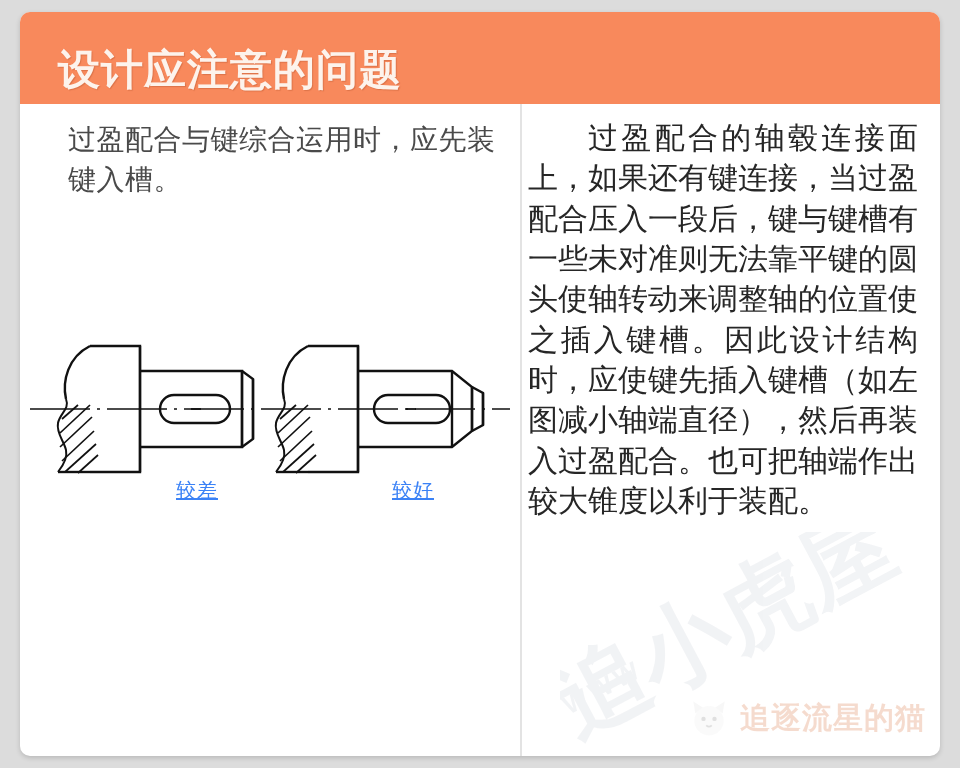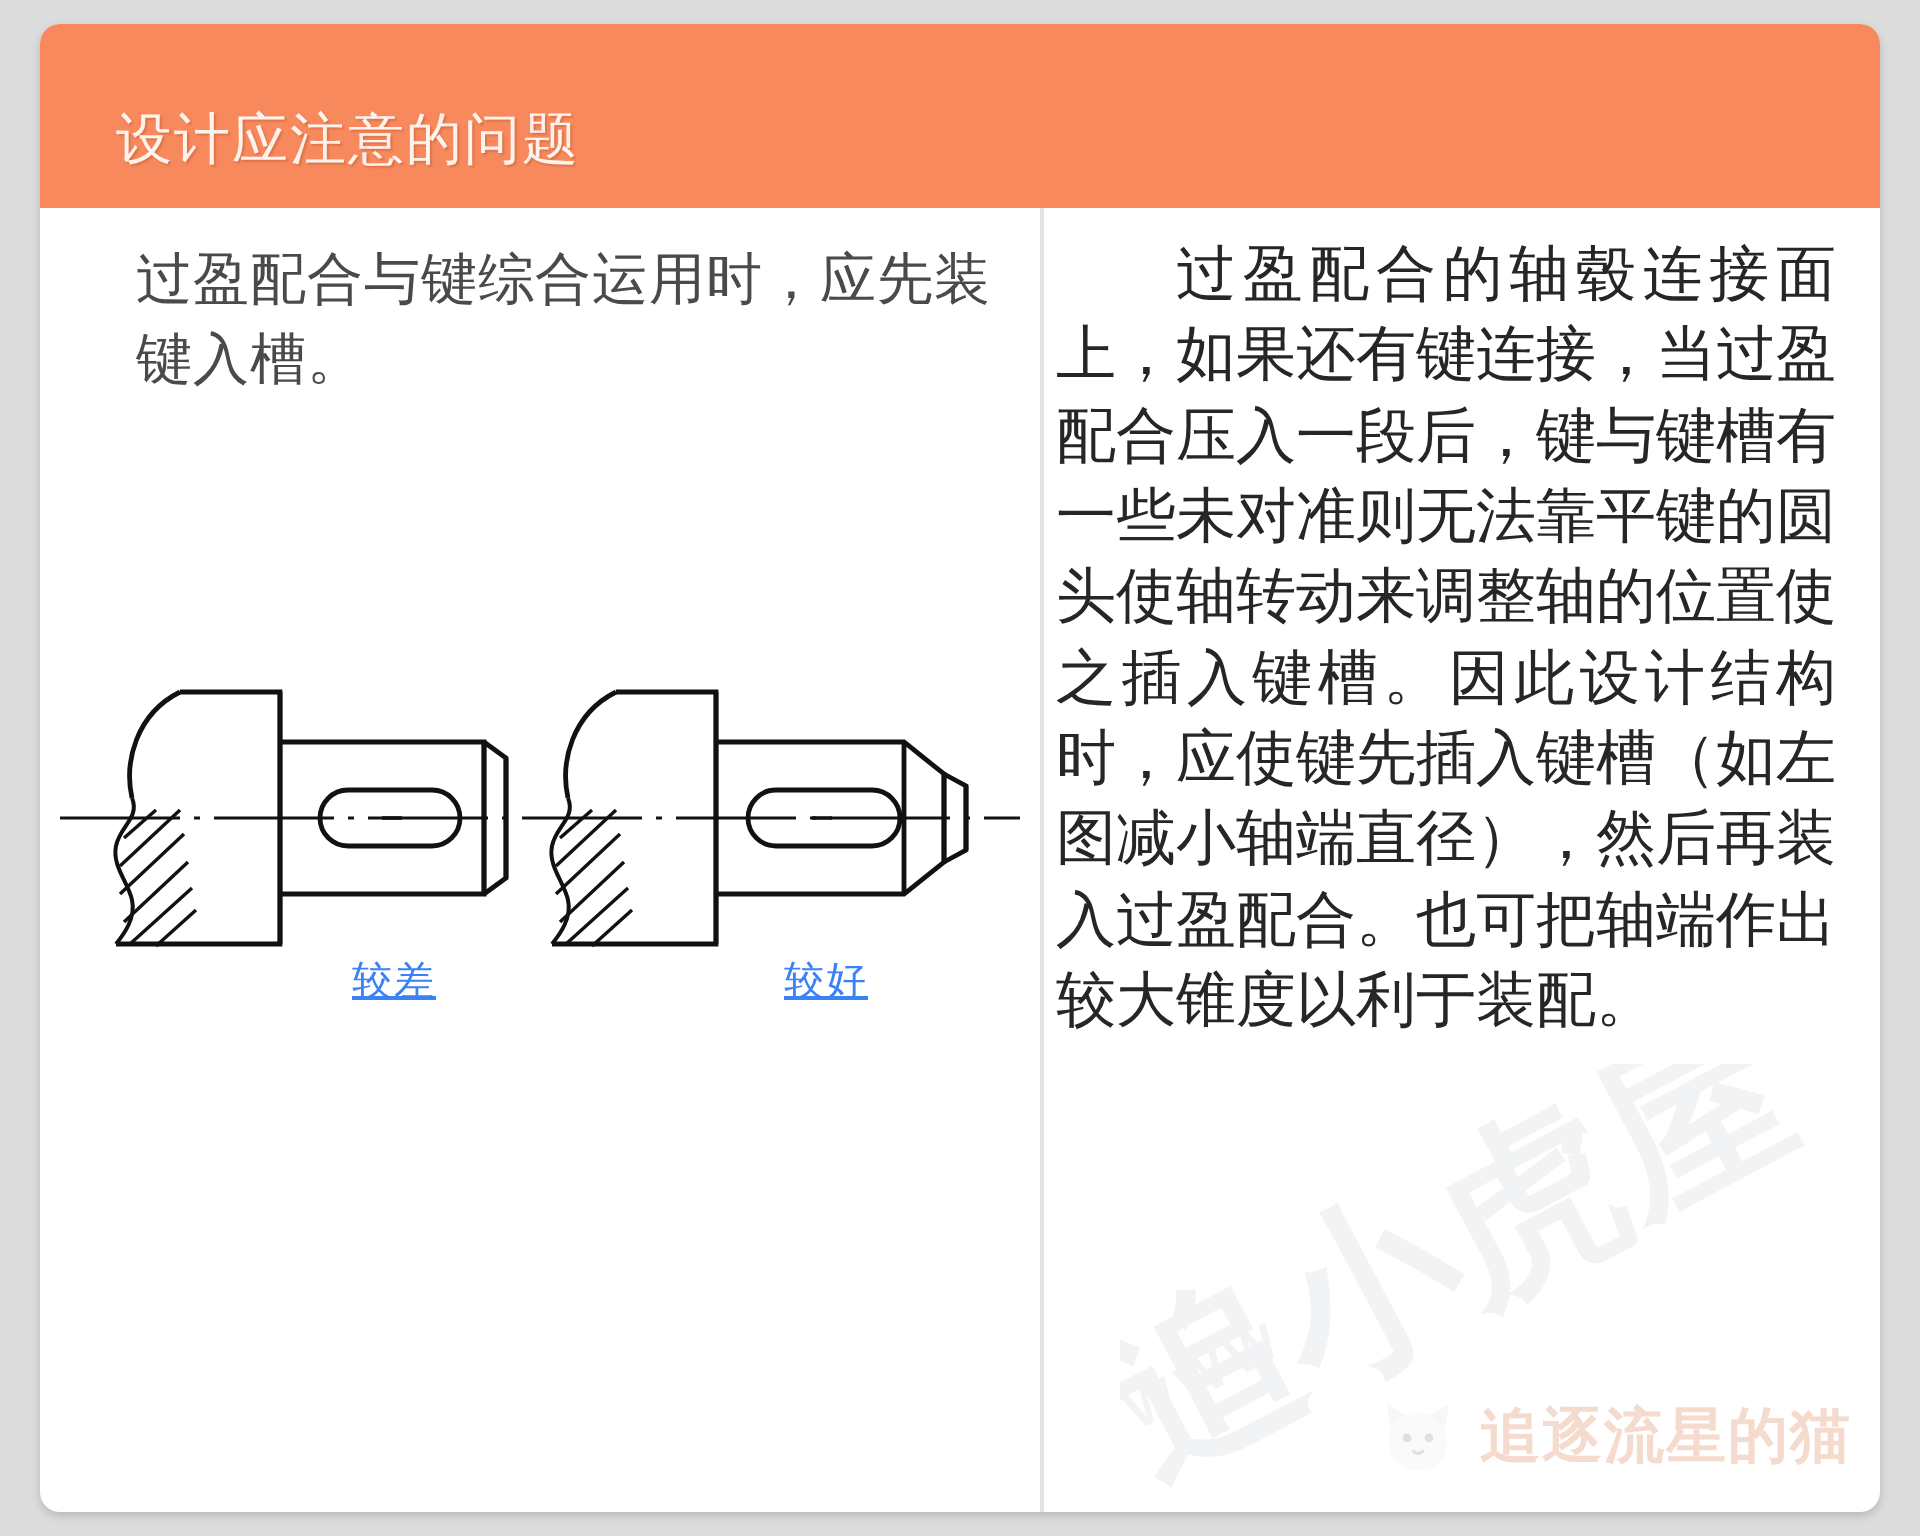--- a/index.html
+++ b/index.html
@@ -45,22 +45,22 @@
   .header-cell.right { flex: 1;      padding-left: 42px; }
   .header-cell.right::before {
     content: "";
     position: absolute;
     left: 0; top: 0; bottom: 0;
     width: 2px;
     background: rgba(255,255,255,0.85);
   }
   .header-title {
     color: #fdf3ec;
-    font-size: 28px;
-    font-weight: normal;
+    font-size: 42px;
+    font-weight: bold;
     letter-spacing: 1px;
     text-shadow: 1px 1px 1px rgba(150,60,25,0.28);
     white-space: nowrap;
     margin-top: 24px;
   }
 
   
   .body-row {
     display: flex;
     flex: 1 1 auto;

